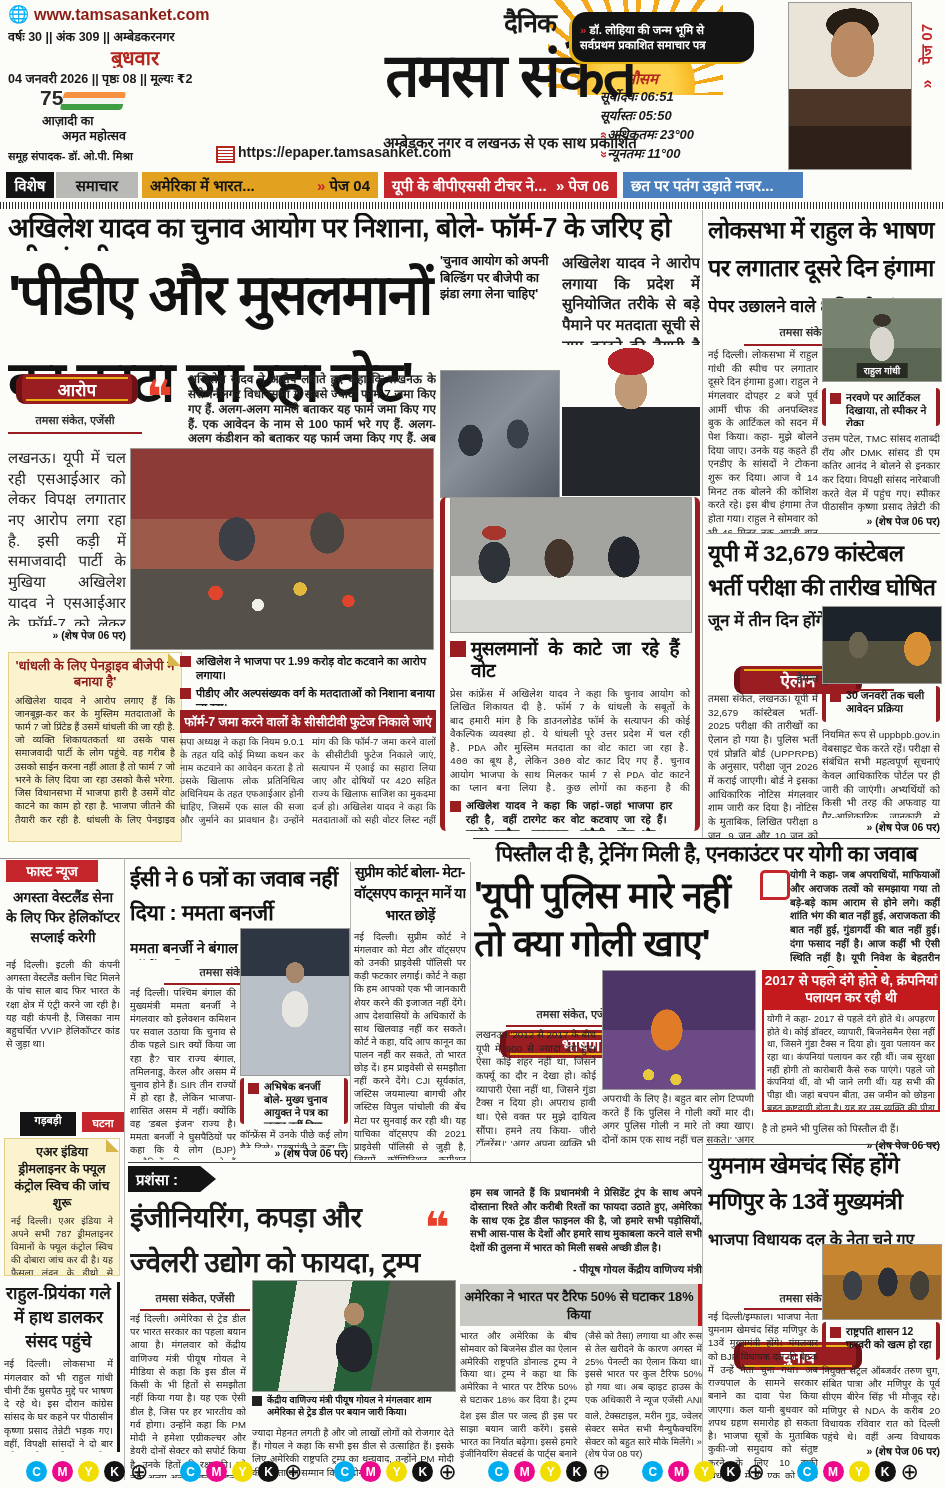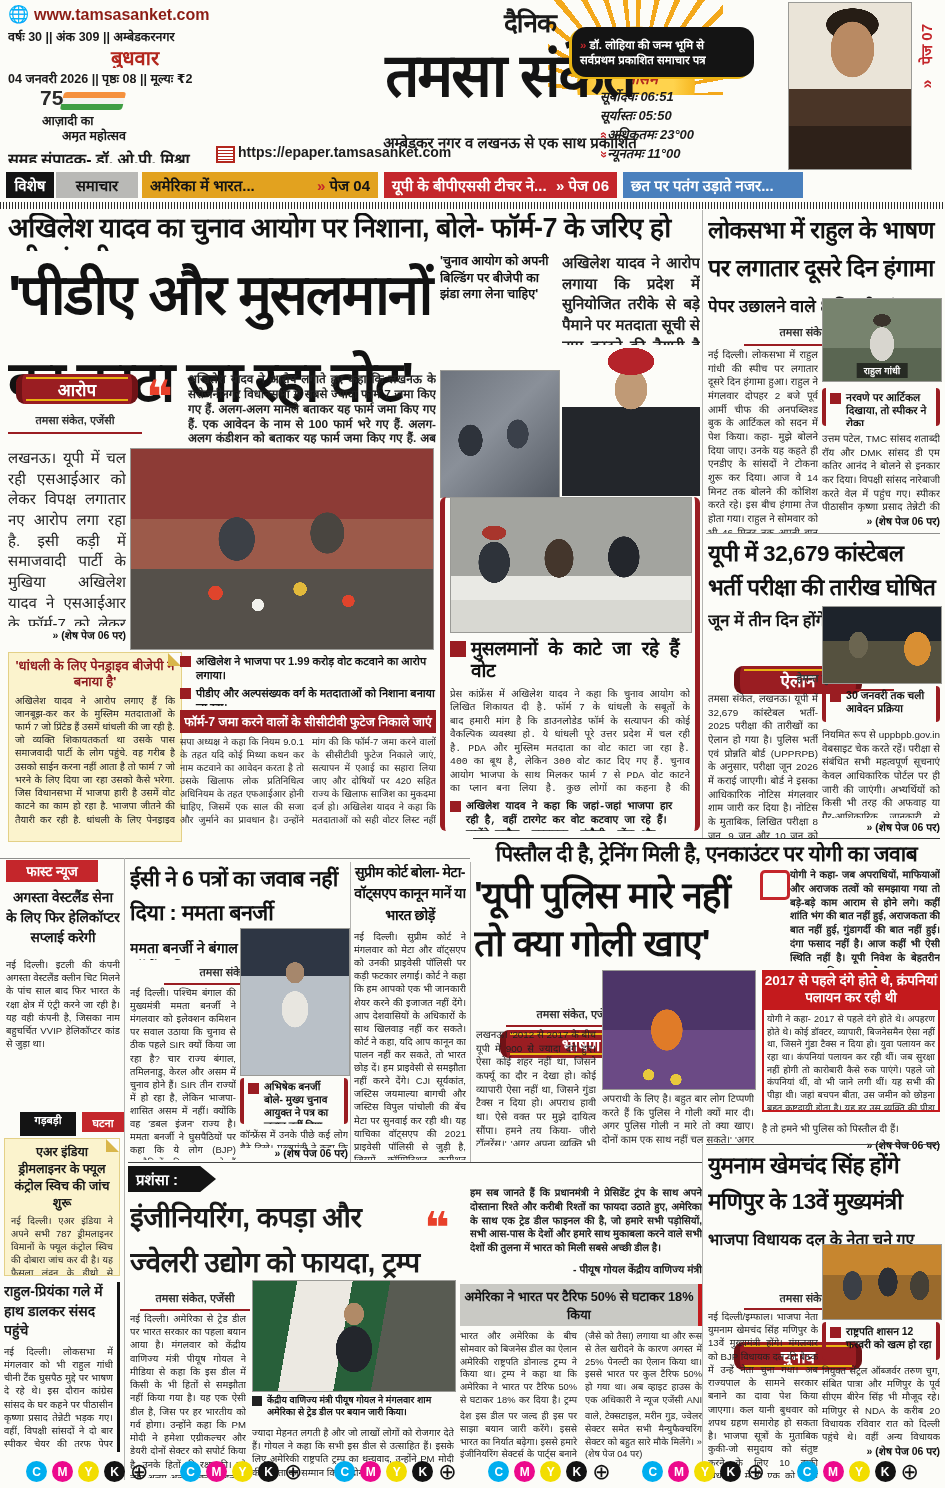--- a/index.html
+++ b/index.html
@@ -46,33 +46,33 @@
   <div class="abs" style="left:0;top:0;width:945px;height:170px;">
     <div class="abs" style="left:8px;top:4px;width:22px;height:22px;font-size:17px;">🌐</div>
     <div class="abs" style="left:34px;top:6px;width:230px;height:20px;font-size:16px;font-weight:800;color:#8c1d15;">www.tamsasanket.com</div>
     <div class="abs" style="left:8px;top:28px;width:300px;height:16px;font-size:12.5px;font-weight:700;">वर्षः 30 || अंक 309 || अम्बेडकरनगर</div>
     <div class="abs" style="left:60px;top:44px;width:150px;height:24px;font-size:20px;font-weight:900;color:#b3271e;text-align:center;">बुधवार</div>
     <div class="abs" style="left:8px;top:70px;width:310px;height:16px;font-size:12.5px;font-weight:700;">04 जनवरी 2026 || पृष्ठः 08 || मूल्यः ₹2</div>
     <div class="abs" style="left:62px;top:92px;width:62px;height:18px;transform:skewX(-14deg);background:linear-gradient(180deg,#f5913e 0 34%,#f4f4f0 34% 66%,#3f9e44 66% 100%);border-radius:3px;"></div>
     <div class="abs" style="left:40px;top:86px;width:34px;height:26px;font-size:21px;font-weight:900;color:#2a2a2a;">75</div>
     <div class="abs" style="left:42px;top:112px;width:120px;height:15px;font-size:12.5px;font-weight:800;">आज़ादी का</div>
     <div class="abs" style="left:62px;top:127px;width:140px;height:15px;font-size:12.5px;font-weight:800;">अमृत महोत्सव</div>
-    <div class="abs" style="left:8px;top:148px;width:200px;height:15px;font-size:16px;font-weight:700;">समूह संपादक- डॉ. ओ.पी. मिश्रा</div>
+    <div class="abs" style="left:8px;top:148px;width:200px;height:15px;font-size:11px;font-weight:700;">समूह संपादक- डॉ. ओ.पी. मिश्रा</div>
     <div class="abs" style="left:216px;top:146px;width:15px;height:13px;border:2px solid #b3271e;background:repeating-linear-gradient(180deg,#fff 0 2px,#b3271e 2px 3px);"></div>
     <div class="abs" style="left:238px;top:144px;width:250px;height:18px;font-size:14px;font-weight:800;color:#1d1d1d;">https://epaper.tamsasanket.com</div>
 
     <div class="abs" style="left:548px;top:0;width:175px;height:95px;">
       <div style="position:absolute;left:50%;top:100%;width:270px;height:270px;transform:translate(-50%,-50%);background:repeating-conic-gradient(#f3a81b 0 3deg,rgba(0,0,0,0) 3deg 11deg);border-radius:50%;"></div>
       <div style="position:absolute;left:50%;top:100%;width:118px;height:118px;transform:translate(-50%,-58%);background:radial-gradient(circle,#ffd34d 0 45%,#f6b51e 72%);border-radius:50%;"></div>
     </div>
     <div class="abs" style="left:330px;top:4px;width:400px;height:30px;font-size:26px;font-weight:900;text-align:center;letter-spacing:-1px;z-index:3;">दैनिक</div>
     <div class="abs" style="left:290px;top:34px;width:440px;height:96px;font-size:60px;font-weight:900;text-align:center;letter-spacing:-2px;color:#141414;z-index:3;line-height:1.4;">तमसा संकेत</div>
     <div class="abs" style="left:300px;top:132px;width:420px;height:20px;font-size:15px;font-weight:800;text-align:center;z-index:3;">अम्बेडकर नगर व लखनऊ से एक साथ प्रकाशित</div>
 
-    <div class="abs" style="left:572px;top:12px;width:182px;height:50px;background:#141414;border-radius:14px;color:#fff;z-index:4;box-shadow:-3px 2px 0 #e9b412;display:flex;flex-direction:column;justify-content:center;padding:2px 8px;box-sizing:border-box;margin-top:15px;">
+    <div class="abs" style="left:572px;top:12px;width:182px;height:50px;background:#141414;border-radius:14px;color:#fff;z-index:4;box-shadow:-3px 2px 0 #e9b412;display:flex;flex-direction:column;justify-content:center;padding:2px 8px;box-sizing:border-box;">
       <span style="font-size:11.5px;font-weight:700;"><span class="redchev">»</span> <span>डॉ. लोहिया की जन्म भूमि से</span></span>
       <span style="font-size:11.5px;font-weight:700;">सर्वप्रथम प्रकाशित समाचार पत्र</span>
     </div>
 
     <div class="abs" style="left:600px;top:68px;width:160px;height:100px;font-style:italic;">
       <div style="font-size:15px;font-weight:900;color:#b3271e;margin-left:26px;">मौसम</div>
       <div class="wrow">सूर्योदयः 06:51</div>
       <div class="wrow">सूर्यास्तः 05:50</div>
       <div class="wrow"><span class="upar">»</span><span>अधिकतमः 23°00</span></div>
       <div class="wrow"><span class="dnar">»</span><span>न्यूनतमः 11°00</span></div>
@@ -236,21 +236,21 @@
       <span>गड़बड़ी</span>
     </div>
   <div class="abs" style="left:82px;top:1112px;width:42px;height:20px;background:#c4262b;color:#fff;font-weight:700;font-size:11px;display:flex;align-items:center;justify-content:center;">
       <span>घटना</span>
     </div>
   <div class="abs ybox" style="left:4px;top:1138px;width:116px;height:138px;box-sizing:border-box;">
     <div style="font-size:12.6px;font-weight:800;text-align:center;line-height:1.35;margin-bottom:3px;">एअर इंडिया ड्रीमलाइनर के फ्यूल कंट्रोल स्विच की जांच शुरू</div>
     <div class="bodytxt" style="font-size:9.4px;height:80px;overflow:hidden;">नई दिल्ली। एअर इंडिया ने अपने सभी 787 ड्रीमलाइनर विमानों के फ्यूल कंट्रोल स्विच की दोबारा जांच कर दी है। यह फैसला लंदन के हीथ्रो से बेंगलुरु विमान के फ्यूल कंट्रोल स्विच में गड़बड़ी के बाद लिया गया है। विमान में 200 यात्री सवार थे। एयर इंडिया के सीनियर वाइस प्रेसिडेंट मनीष उप्पल ने बोइंग 787 के पायलटों को ईमेल भेजकर यह जानकारी दी। फिलहाल एयर इंडिया के बेड़े में 32 बोइंग 787 विमान हैं। सोमवार को एक पायलट ने बोइंग 787 विमान में फ्यूल कंट्रोल स्विच से जुड़ी खराबी की रिपोर्ट दी थी।</div>
   </div>
   <div class="abs" style="left:4px;top:1282px;width:116px;height:170px;border-right:3px solid #141414;padding-right:4px;box-sizing:border-box;">
-    <div style="font-size:14px;font-weight:800;line-height:1.4;">राहुल-प्रियंका गले में हाथ डालकर संसद पहुंचे</div>
+    <div style="font-size:17px;font-weight:800;text-align:center;line-height:1.4;">राहुल-प्रियंका गले में हाथ डालकर संसद पहुंचे</div>
     <div class="bodytxt" style="font-size:9.6px;height:108px;margin-top:4px;overflow:hidden;">नई दिल्ली। लोकसभा में मंगलवार को भी राहुल गांधी चीनी टैंक घुसपैठ मुद्दे पर भाषण दे रहे थे। इस दौरान कांग्रेस सांसद के घर कहने पर पीठासीन कृष्णा प्रसाद तेन्नेटी भड़क गए। वहीं, विपक्षी सांसदों ने दो बार स्पीकर चेयर की तरफ पेपर उछाले। सदन के बाहर राहुल-प्रियंका गले में हाथ डालकर साथ जाते दिखे।</div>
   </div>
 
   <div class="abs hl" style="left:130px;top:862px;width:218px;height:72px;font-size:21.5px;line-height:1.6;">ईसी ने 6 पत्रों का जवाब नहीं दिया : ममता बनर्जी</div>
   <div class="abs sub" style="left:130px;top:938px;width:218px;height:22px;font-size:14.2px;">ममता बनर्जी ने बंगाल हाउस पर प्रेस कॉन्फ्रेंस किया</div>
   <div class="abs byline" style="left:164px;top:964px;width:150px;height:17px;">तमसा संकेत, एजेंसी</div>
   <div class="abs bodytxt" style="left:130px;top:986px;width:106px;height:174px;font-size:9.5px;">नई दिल्ली। पश्चिम बंगाल की मुख्यमंत्री ममता बनर्जी ने मंगलवार को इलेक्शन कमिशन पर सवाल उठाया कि चुनाव से ठीक पहले SIR क्यों किया जा रहा है? चार राज्य बंगाल, तमिलनाडु, केरल और असम में चुनाव होने हैं। SIR तीन राज्यों में हो रहा है, लेकिन भाजपा-शासित असम में नहीं। क्योंकि वह 'डबल इंजन' राज्य है। ममता बनर्जी ने घुसपैठियों पर कहा कि ये लोग (BJP) घुसपैठियों की बात करते हैं लेकिन ये तो आपकी जिम्मेदारी है। बॉर्डर की रखवाली केंद्र की जिम्मेदारी है। ऐसे में घुसपैठ के लिए वही जिम्मेदार है। ममता बनर्जी ने दिल्ली में प्रेस कॉन्फ्रेंस कर ये बातें कहीं। प्रेस</div>
   <div class="photo" style="left:240px;top:928px;width:108px;height:146px;background:
       radial-gradient(ellipse 22px 30px at 50% 55%,#e8e6e0 60%,rgba(0,0,0,0) 61%),
       radial-gradient(ellipse 15px 17px at 50% 30%,#a6876c 62%,rgba(0,0,0,0) 63%),
@@ -304,21 +304,21 @@
       linear-gradient(100deg,#28603a 0 20%,#ece9e2 20% 45%,#28603a 45% 62%,#585b52 62% 100%);"></div>
   <div class="abs capline" style="left:252px;top:1394px;width:202px;height:30px;font-size:9.3px;">
     <span class="capsq"></span>
       <span>केंद्रीय वाणिज्य मंत्री पीयूष गोयल ने मंगलवार शाम अमेरिका से ट्रेड डील पर बयान जारी किया।</span>
   </div>
   <div class="abs bodytxt" style="left:252px;top:1426px;width:202px;height:50px;font-size:9.6px;">ज्यादा मेहनत लगती है और जो लाखों लोगों को रोजगार देते हैं। गोयल ने कहा कि सभी इस डील से उत्साहित हैं। इसके लिए अमेरिकी राष्ट्रपति ट्रम्प का धन्यवाद, उन्होंने PM मोदी की मित्रता का सम्मान किया। दोनों</div>
   <div class="abs" style="left:460px;top:1284px;width:242px;height:122px;">
     <div style="background:#c9c9c4;color:#141414;font-weight:800;font-size:12.8px;text-align:center;padding:3px 2px;border-right:4px solid #c41a1d;">अमेरिका ने भारत पर टैरिफ 50% से घटाकर 18% किया</div>
     <div class="bodytxt col2" style="font-size:9.3px;height:92px;margin-top:4px;overflow:hidden;">भारत और अमेरिका के बीच सोमवार को बिजनेस डील का ऐलान अमेरिकी राष्ट्रपति डोनाल्ड ट्रम्प ने किया था। ट्रम्प ने कहा था कि अमेरिका ने भारत पर टैरिफ 50% से घटाकर 18% कर दिया है। ट्रम्प ने अप्रैल में 25% रेसिप्रोकल टैरिफ (जैसे को तैसा) लगाया था और रूस से तेल खरीदने के कारण अगस्त में 25% पेनल्टी का ऐलान किया था। इससे भारत पर कुल टैरिफ 50% हो गया था। अब व्हाइट हाउस के एक अधिकारी ने न्यूज एजेंसी ANI को बताया कि भारत पर सिर्फ टैरिफ 18% ही लगेगा। अमेरिका रूसी तेल खरीदने के कारण लगा 25% टैरिफ हटा देगा।</div>
   </div>
-  <div class="abs bodytxt col2" style="left:460px;top:1410px;width:242px;height:62px;font-size:9.3px;">देश इस डील पर जल्द ही इस पर साझा बयान जारी करेंगे। इससे भारत का निर्यात बढ़ेगा। इससे हमारे इंजीनियरिंग सेक्टर्स के पार्ट्स बनाने वाले, टेक्सटाइल, मरीन गुड, ज्वेलर सेक्टर समेत सभी मैन्युफैक्चरिंग सेक्टर को बहुत सारे मौके मिलेंगे। » (शेष पेज 04 पर)</div>
+  <div class="abs bodytxt col2" style="left:460px;top:1410px;width:242px;height:62px;font-size:9.3px;">देश इस डील पर जल्द ही इस पर साझा बयान जारी करेंगे। इससे भारत का निर्यात बढ़ेगा। इससे हमारे इंजीनियरिंग सेक्टर्स के पार्ट्स बनाने वाले, टेक्सटाइल, मरीन गुड, ज्वेलर सेक्टर समेत सभी मैन्युफैक्चरिंग सेक्टर को बहुत सारे मौके मिलेंगे। » (शेष पेज 08 पर)</div>
 
   <div class="hline" style="left:706px;top:1144px;width:234px;background:#444;"></div>
   <div class="abs hl" style="left:708px;top:1148px;width:232px;height:76px;font-size:22.5px;line-height:1.6;">युमनाम खेमचंद सिंह होंगे मणिपुर के 13वें मुख्यमंत्री</div>
   <div class="abs sub" style="left:708px;top:1228px;width:232px;height:24px;font-size:16px;">भाजपा विधायक दल के नेता चुने गए</div>
   <div class="abs rbadge" style="left:734px;top:1256px;width:116px;height:28px;">
       <span>चुनाव</span>
     </div>
   <div class="abs byline" style="left:744px;top:1290px;width:150px;height:16px;">तमसा संकेत, एजेंसी</div>
   <div class="abs bodytxt" style="left:708px;top:1310px;width:110px;height:168px;font-size:9.6px;">नई दिल्ली/इम्फाल। भाजपा नेता युमनाम खेमचंद सिंह मणिपुर के 13वें मुख्यमंत्री होंगे। मंगलवार को BJP विधायक दल की बैठक में उन्हें नेता चुना गया। अब राज्यपाल के सामने सरकार बनाने का दावा पेश किया जाएगा। कल यानी बुधवार को शपथ ग्रहण समारोह हो सकता है। भाजपा सूत्रों के मुताबिक कुकी-जो समुदाय को संतुष्ट करने के लिए 10 कुकी विधायकों में से एक को डिप्टी सीएम का पद दिया जा सकता है। इस दौरान मणिपुर के विधायक दल का नेता चुनने के लिए</div>
   <div class="photo" style="left:822px;top:1244px;width:118px;height:74px;background:

